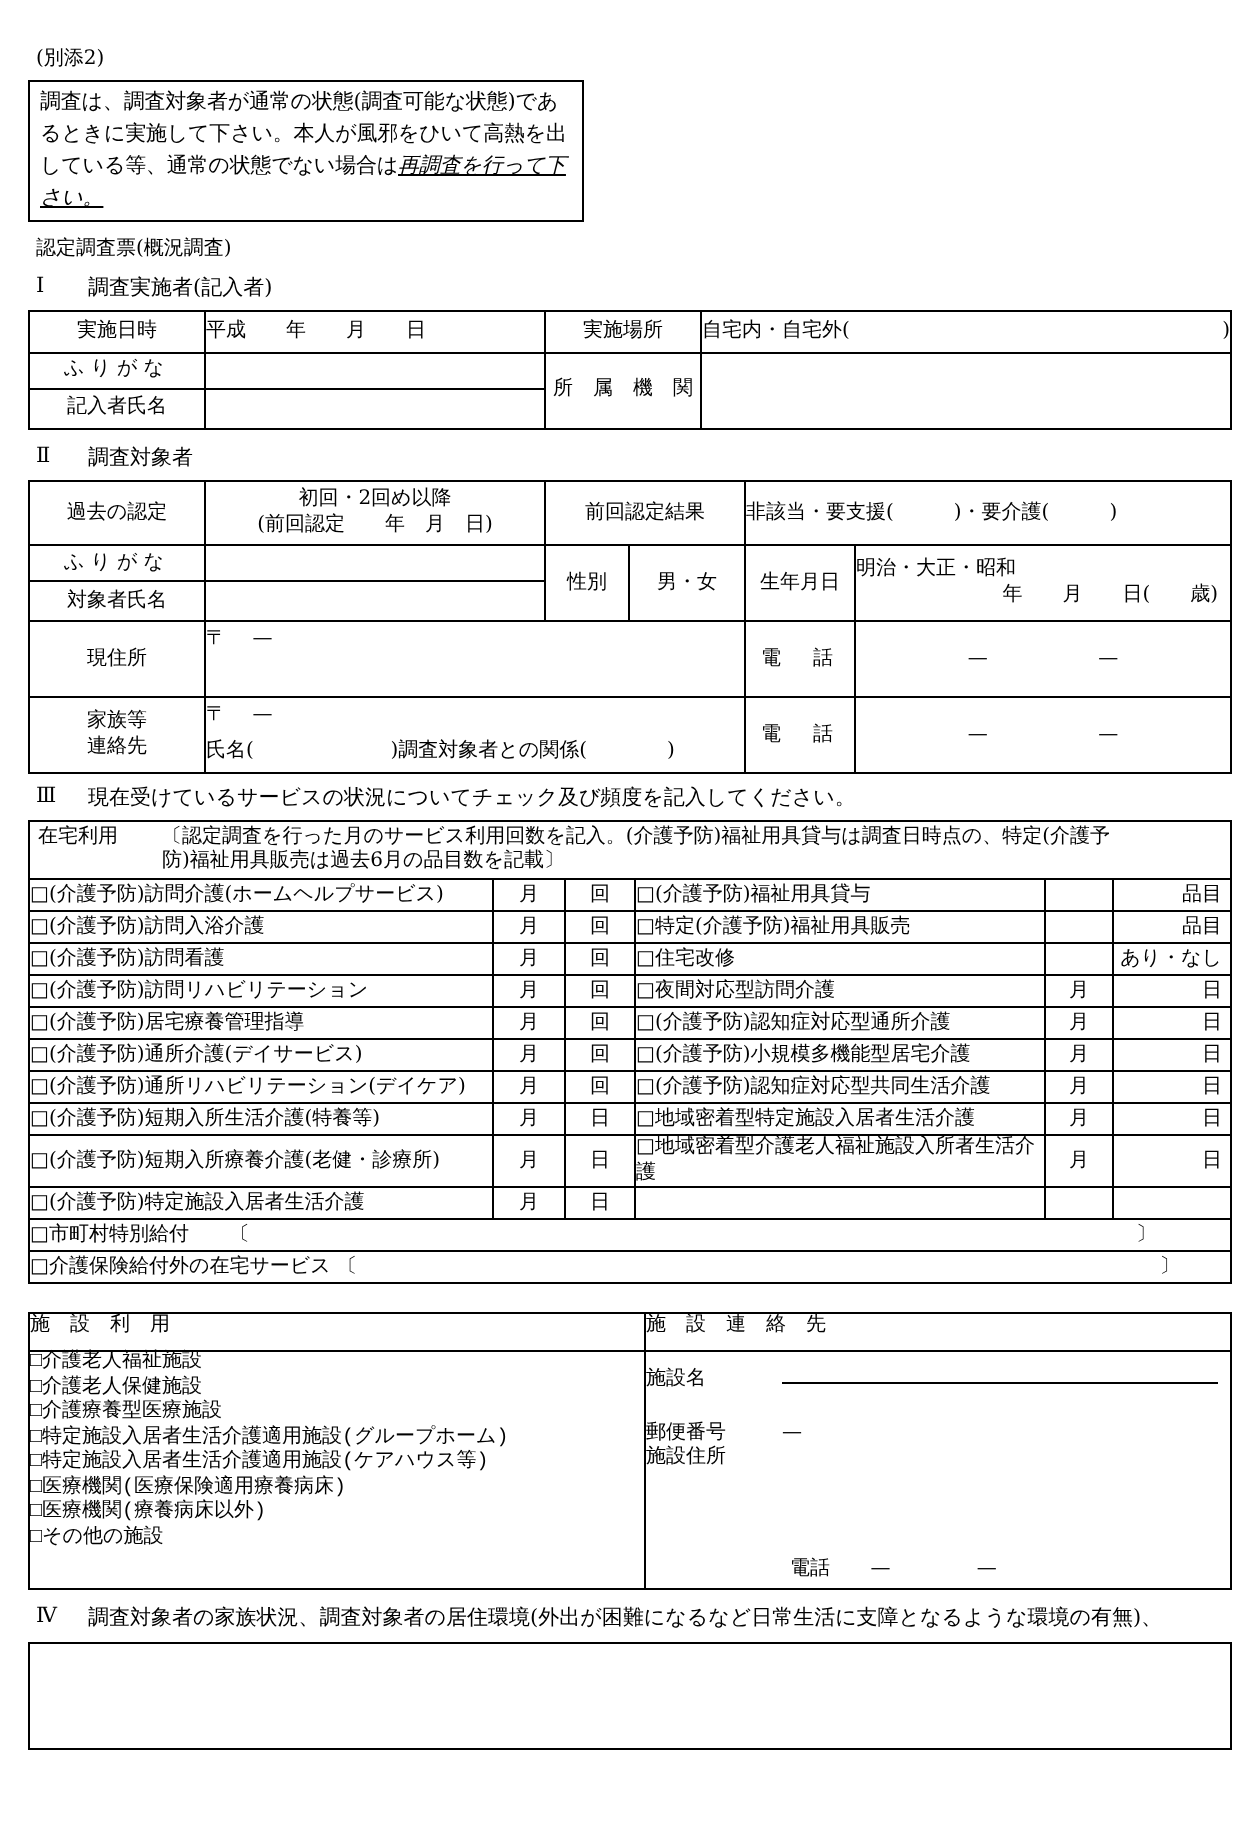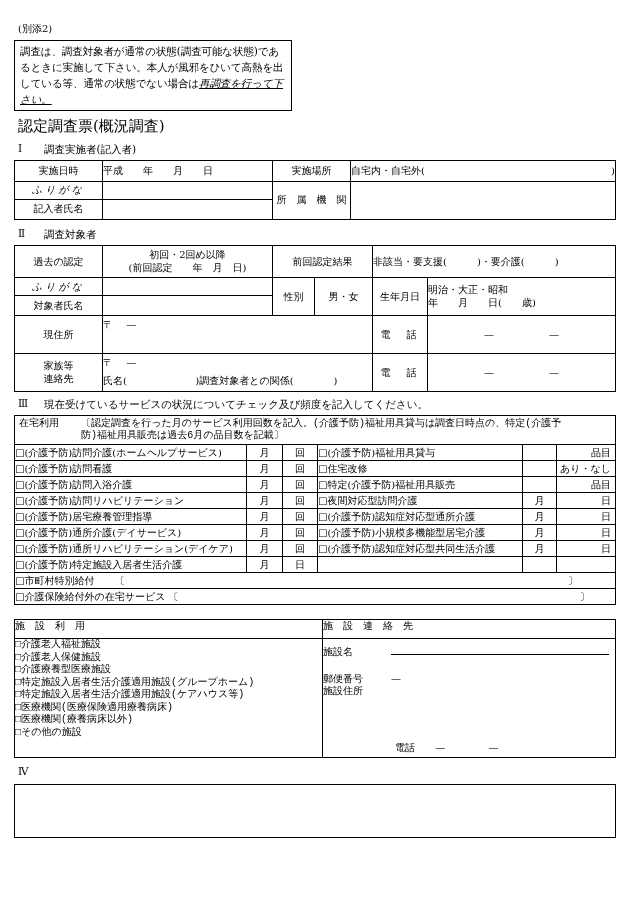--- a/index.html
+++ b/index.html
@@ -10,63 +10,62 @@
     color:#000;
     font-size:10px;
     -webkit-font-smoothing:none;
   }
   .page{position:relative;width:630px;height:916px;box-sizing:border-box;padding:0 14px;}
   .tbl{width:100%;border-collapse:collapse;table-layout:fixed;}
   .tbl td{border:0.8px solid #000;padding:0;vertical-align:middle;font-size:10px;line-height:1.25;}
   .outer{border:1.8px solid #000;}
   .cellpad{padding:2px 4px;}
   .ctr{text-align:center;}
-  .rgt{}
+  .rgt{text-align:right;}
 
   
   .annex{margin:22px 0 4px 4px;font-size:10px;}
   .topwrap{display:flex;align-items:flex-end;gap:12px;}
   .notebox{
     width:278px;box-sizing:border-box;
     border:1.6px solid #000;
     padding:3px 5px 2px 5px;
     font-size:10.5px;line-height:1.52;
     letter-spacing:-0.1px;
   }
   .notebox .u{text-decoration:underline;font-style:italic;}
   .numbers{flex:1;display:flex;align-items:flex-end;justify-content:center;
            padding-bottom:2px;font-size:10.5px;gap:4px;}
   .ul-short{display:inline-block;width:62px;border-bottom:1px solid #444;height:10px;margin:0 6px;}
   .ul-long{display:inline-block;width:84px;border-bottom:1px solid #444;height:10px;margin-left:1px;}
 
-  .doctitle{margin:6px 0 6px 4px;font-size:15px;}
+  .doctitle{margin:6px 0 6px 4px;font-size:10px;}
   .sechead{margin:0 0 3px 0;font-size:10.5px;display:flex;gap:10px;align-items:flex-start;}
   .sechead .num{display:inline-block;width:16px;text-align:left;padding-left:4px;}
   .sechead .txt{flex:1;line-height:1.45;}
 
   .sp6{height:7px;}
   .sp4{height:5px;}
 
   
   .spread{letter-spacing:3px;}
 
   .furi{
     border-bottom:1px dotted #555 !important;
-    font-style:italic;
   }
 
   .post{display:inline-block;}
   .dash{display:inline-block;width:30px;text-align:center;}
 
   
   .svc td{height:15px;}
   .chk{font-size:10px;}
   .unit{font-size:10px;}
 
-  .tri-note{font-size:10px;line-height:1.45;padding:2px 4px;font-family:Liberation Mono, monospace;}
+  .tri-note{font-size:10px;line-height:1.45;padding:2px 4px;}
 
   .facil td{vertical-align:top;}
   .faclist{padding:2px 4px 2px 4px;line-height:1.51;font-size:10px;font-family:Liberation Mono, monospace;}
   .facright{padding:2px 4px;font-size:10px;line-height:1.5;position:relative;height:118px;}
   .fline{display:inline-block;width:218px;border-bottom:0.9px solid #000;height:9px;}
 
   .freebox{border:1.6px solid #000;height:52px;margin-top:3px;}
 </style>
 </head>
 <body>
@@ -233,36 +232,36 @@
       <tbody id="svc-rows">
         <tr>
           <td class="cellpad"><span class="chk">□</span><span>(介護予防)訪問介護(ホームヘルプサービス)</span></td>
           <td class="ctr unit">月</td>
           <td class="ctr unit">回</td>
           <td class="cellpad" style="border-left:1.4px solid #000"><span class="chk">□</span><span>(介護予防)福祉用具貸与</span></td>
           <td class="ctr unit"></td>
           <td class="ctr unit" style="padding-right:4px;text-align:right">品目</td>
         </tr>
         <tr>
+          <td class="cellpad"><span class="chk">□</span><span>(介護予防)訪問入浴介護</span></td>
+          <td class="ctr unit">月</td>
+          <td class="ctr unit">回</td>
+          <td class="cellpad" style="border-left:1.4px solid #000"><span class="chk">□</span><span>特定(介護予防)福祉用具販売</span></td>
+          <td class="ctr unit"></td>
+          <td class="ctr unit" style="padding-right:4px;text-align:right">品目</td>
+        </tr>
+        <tr>
           <td class="cellpad"><span class="chk">□</span><span>(介護予防)訪問看護</span></td>
           <td class="ctr unit">月</td>
           <td class="ctr unit">回</td>
           <td class="cellpad" style="border-left:1.4px solid #000"><span class="chk">□</span><span>住宅改修</span></td>
           <td class="ctr unit"></td>
           <td class="ctr unit" style="padding-right:4px;text-align:right">あり・なし</td>
         </tr>
         <tr>
-          <td class="cellpad"><span class="chk">□</span><span>(介護予防)訪問入浴介護</span></td>
-          <td class="ctr unit">月</td>
-          <td class="ctr unit">回</td>
-          <td class="cellpad" style="border-left:1.4px solid #000"><span class="chk">□</span><span>特定(介護予防)福祉用具販売</span></td>
-          <td class="ctr unit"></td>
-          <td class="ctr unit" style="padding-right:4px;text-align:right">品目</td>
-        </tr>
-        <tr>
           <td class="cellpad"><span class="chk">□</span><span>(介護予防)訪問リハビリテーション</span></td>
           <td class="ctr unit">月</td>
           <td class="ctr unit">回</td>
           <td class="cellpad" style="border-left:1.4px solid #000"><span class="chk">□</span><span>夜間対応型訪問介護</span></td>
           <td class="ctr unit">月</td>
           <td class="ctr unit" style="padding-right:4px;text-align:right">日</td>
         </tr>
         <tr>
           <td class="cellpad"><span class="chk">□</span><span>(介護予防)居宅療養管理指導</span></td>
           <td class="ctr unit">月</td>
@@ -277,20 +276,36 @@
           <td class="ctr unit">回</td>
           <td class="cellpad" style="border-left:1.4px solid #000"><span class="chk">□</span><span>(介護予防)小規模多機能型居宅介護</span></td>
           <td class="ctr unit">月</td>
           <td class="ctr unit" style="padding-right:4px;text-align:right">日</td>
         </tr>
         <tr>
           <td class="cellpad"><span class="chk">□</span><span>(介護予防)通所リハビリテーション(デイケア)</span></td>
           <td class="ctr unit">月</td>
           <td class="ctr unit">回</td>
           <td class="cellpad" style="border-left:1.4px solid #000"><span class="chk">□</span><span>(介護予防)認知症対応型共同生活介護</span></td>
+          <td class="ctr unit">月</td>
+          <td class="ctr unit" style="padding-right:4px;text-align:right">日</td>
+        </tr>
+        <tr>
+          <td class="cellpad"><span class="chk">□</span><span>(介護予防)短期入所生活介護(特養等)</span></td>
+          <td class="ctr unit">月</td>
+          <td class="ctr unit">日</td>
+          <td class="cellpad" style="border-left:1.4px solid #000"><span class="chk">□</span><span>地域密着型特定施設入居者生活介護</span></td>
+          <td class="ctr unit">月</td>
+          <td class="ctr unit" style="padding-right:4px;text-align:right">日</td>
+        </tr>
+        <tr>
+          <td class="cellpad"><span class="chk">□</span><span>(介護予防)短期入所療養介護(老健・診療所)</span></td>
+          <td class="ctr unit">月</td>
+          <td class="ctr unit">日</td>
+          <td class="cellpad" style="border-left:1.4px solid #000"><span class="chk">□</span><span>地域密着型介護老人福祉施設入所者生活介護</span></td>
           <td class="ctr unit">月</td>
           <td class="ctr unit" style="padding-right:4px;text-align:right">日</td>
         </tr>
         <tr>
           <td class="cellpad"><span class="chk">□</span><span>(介護予防)特定施設入居者生活介護</span></td>
           <td class="ctr unit">月</td>
           <td class="ctr unit">日</td>
           <td class="cellpad" style="border-left:1.4px solid #000"><span class="chk"></span><span></span></td>
           <td class="ctr unit"></td>
           <td class="ctr unit" style="padding-right:4px;text-align:right"></td>
@@ -358,19 +373,19 @@
       </td>
     </tr>
   </tbody>
     </table>
 
   <div style="height:7px"></div>
 
   <div class="sechead">
     <span class="num">Ⅳ</span>
     <span class="txt">
-      <br>
+      <span>調査対象者の家族状況、調査対象者の居住環境(外出が困難になるなど日常生活に支障となるような環境の有無)、</span><br>
     </span>
   </div>
 
   <div class="freebox"></div>
 
 </div>
 
 </body></html>

